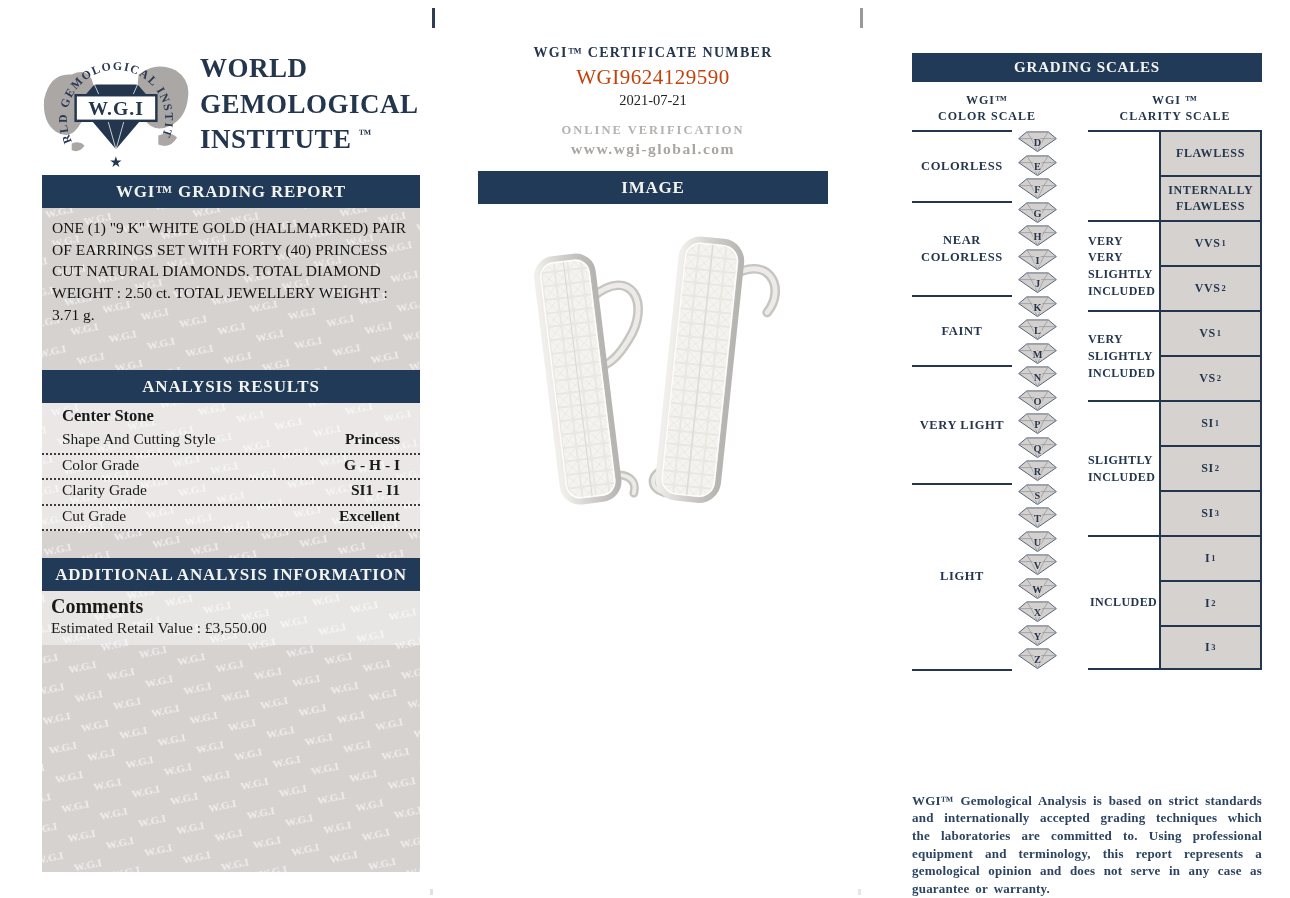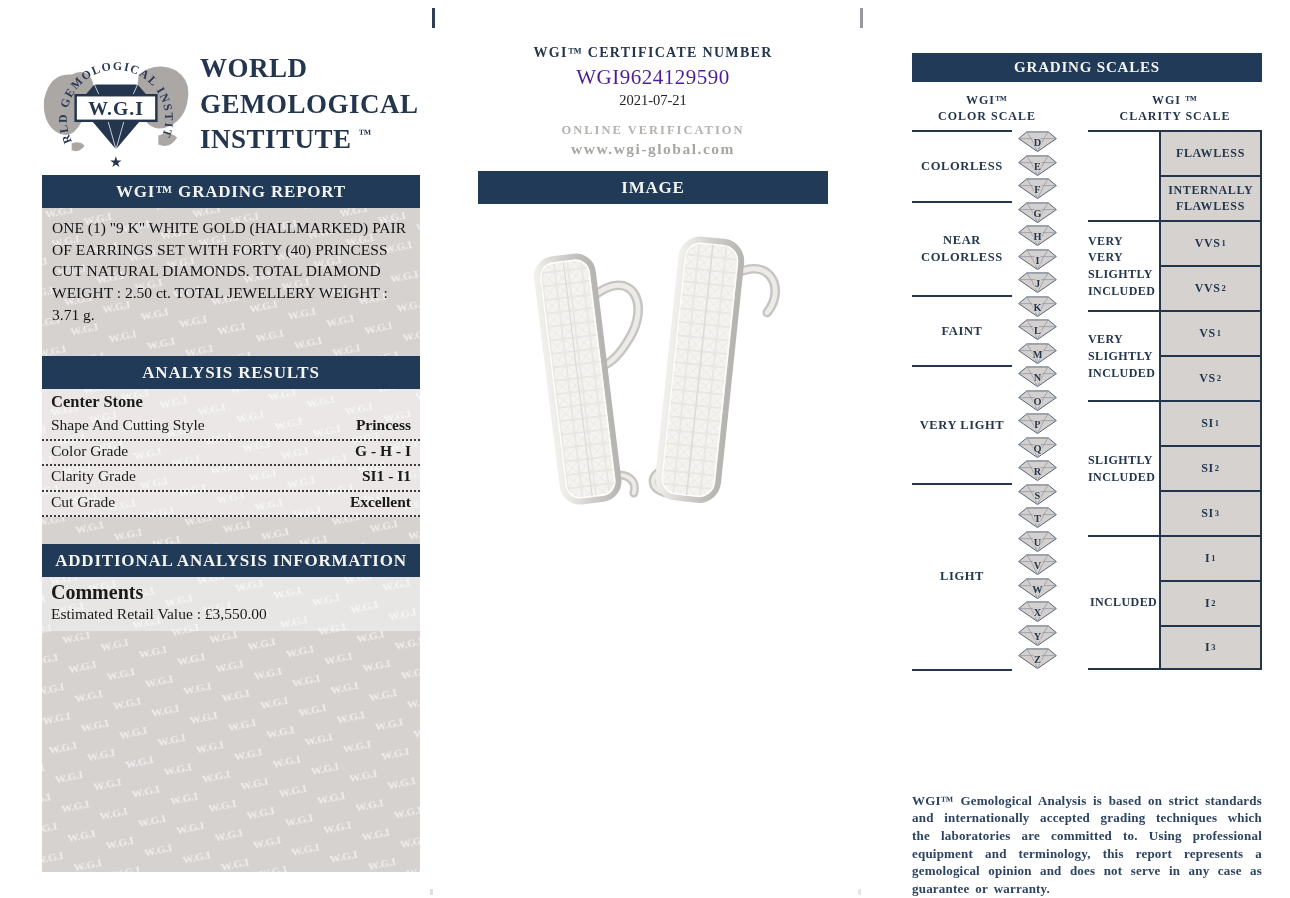--- a/index.html
+++ b/index.html
@@ -21,34 +21,34 @@
   .col-left{position:absolute;left:42px;top:45px;width:378px}
   .brand{display:flex;gap:10px;height:130px}
   .brand-title{margin-top:6px;font-size:27px;line-height:1.32;font-weight:bold;color:#24364d;letter-spacing:.5px}
   .brand-title .tm{font-size:13px;vertical-align:super;letter-spacing:0}
   .bar-l{height:33px;line-height:33px;font-size:17px}
   .panel{position:relative;height:664px;background:#d6d2d0;overflow:hidden}
   .panel .wm{position:absolute;inset:0;width:100%;height:100%}
   .panel-inner{position:relative}
   .wmt{font-family:"Liberation Serif",serif;font-weight:bold;font-size:11px;fill:rgba(255,255,255,.62)}
   .desc{padding:9px 10px 0;font-size:15.5px;line-height:1.4;height:104px;color:#141414}
-  .bar-analysis{margin-top:44px}
-  .srow{background:rgba(255,255,255,.48);padding:1px 9px;display:flex;justify-content:space-between;align-items:baseline}
+  .bar-analysis{margin-top:58px}
+  .srow{background:rgba(255,255,255,.48);padding:1px 20px;display:flex;justify-content:space-between;align-items:baseline}
   .srow-title{font-weight:bold;font-size:16.5px;height:26px;line-height:24px}
   .arow{height:25.5px;font-size:15.5px;border-bottom:2px dotted #3c3c3c}
   .arow .avalue{font-weight:bold;font-size:15.5px}
   .bar-additional{margin-top:27px}
   .comments{background:rgba(255,255,255,.45);padding:4px 9px 8px}
   .comments-title{font-weight:bold;font-size:20px}
   .comments-value{font-size:15.5px;margin-top:1px}
 
   
   .col-mid{position:absolute;left:478px;top:45px;width:350px;text-align:center}
   .cert-label{font-size:14px;font-weight:bold;color:#24364d;letter-spacing:1.3px}
-  .cert-number{font-size:21px;color:#4c1d95;margin-top:4px;letter-spacing:.5px}
+  .cert-number{font-size:21px;color:#c2410c;margin-top:4px;letter-spacing:.5px}
   .cert-date{font-size:14.5px;margin-top:2px;color:#222}
   .verify-label{font-size:12.5px;font-weight:bold;color:#b4b1ae;letter-spacing:2px;margin-top:14px}
   .verify-url{font-size:15.5px;font-weight:bold;color:#a8a5a2;letter-spacing:1.5px;margin-top:2px}
   .bar-image{height:33px;line-height:33px;font-size:17px;margin-top:13px}
   .jewel-wrap{margin-top:26px}
 
   
   .col-right{position:absolute;left:912px;top:53px;width:350px}
   .bar-scales{height:29px;line-height:29px;font-size:15px}
   .scale-headers{display:flex;justify-content:space-between;margin-top:11px}

